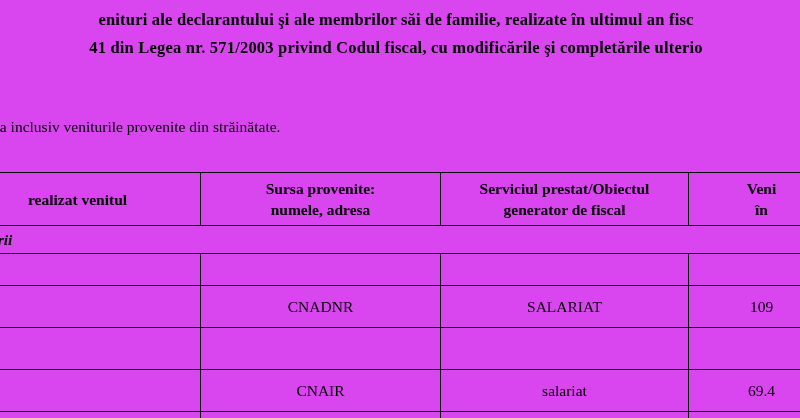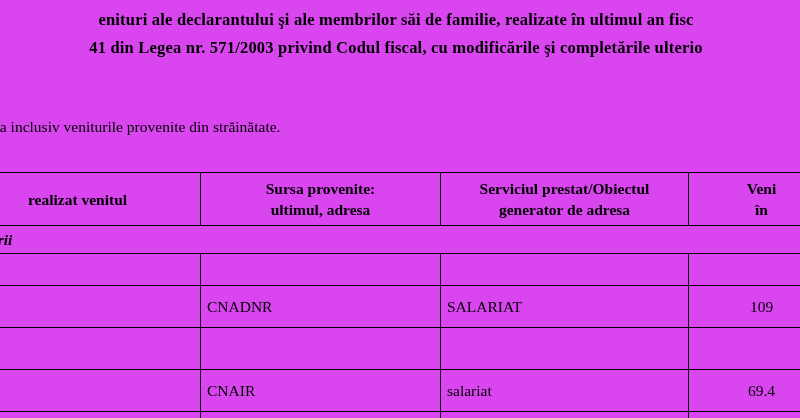--- a/index.html
+++ b/index.html
@@ -83,21 +83,21 @@
   td.section {
     font-style: italic;
     font-weight: bold;
     text-align: left;
     padding: 2px 8px 2px 10px;
     height: 27px;
     font-size: 15.5px;
   }
   tr.body-row td {
     height: 41px;
-    text-align: left;
+    text-align: center;
     padding: 0 6px;
   }
   tr.body-row td.left {
     text-align: left;
     padding-left: 10px;
   }
   tr.body-row td.num {
     text-align: center;
   }
   tr.blank-row td { height: 31px; }
@@ -124,25 +124,25 @@
           <col class="c4">
       </colgroup>
       <thead>
         <tr>
           <th>
             <span>realizat venitul</span>
             <span></span>
           </th>
           <th>
             <span>Sursa provenite:</span>
-            <span>ultimul, adresa</span>
+            <span>numele, adresa</span>
           </th>
           <th>
             <span>Serviciul prestat/Obiectul</span>
-            <span>generator de adresa</span>
+            <span>generator de fiscal</span>
           </th>
           <th>
             <span>Veni</span>
             <span>în</span>
           </th>
         </tr>
       </thead>
       <tbody>
         <tr>
           <td class="section" colspan="4">in salarii</td>

